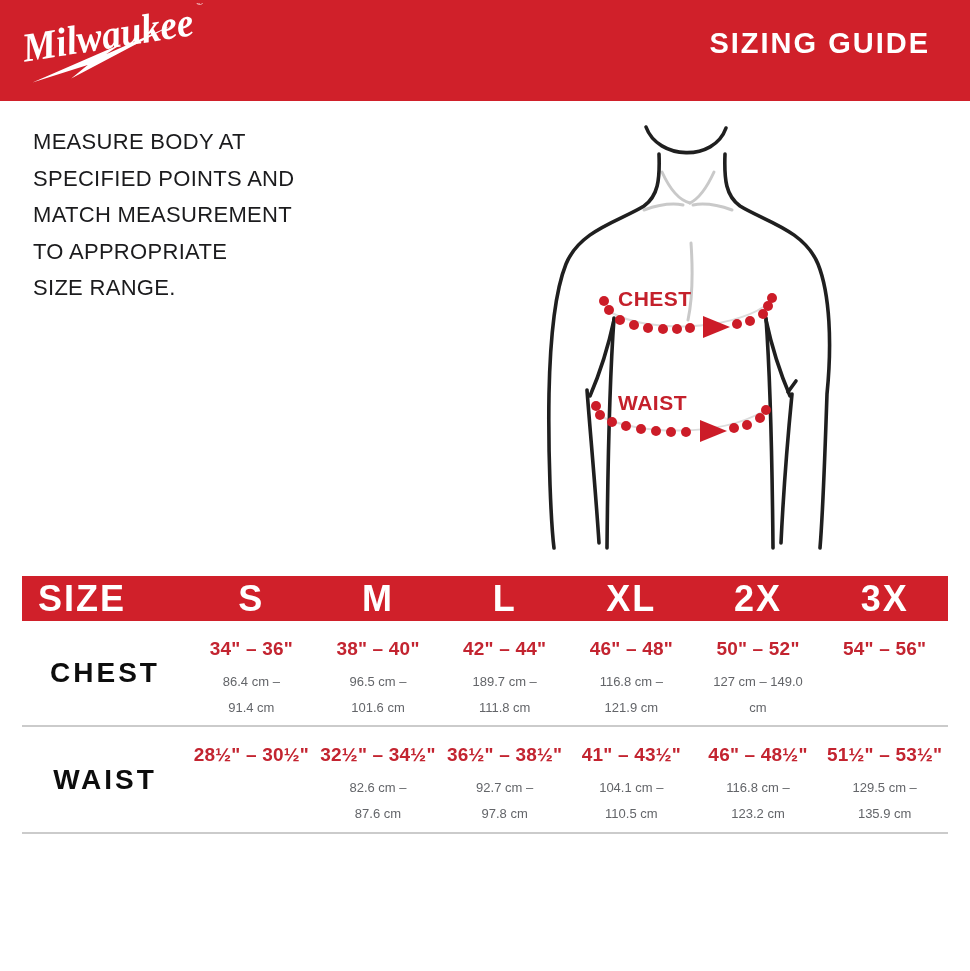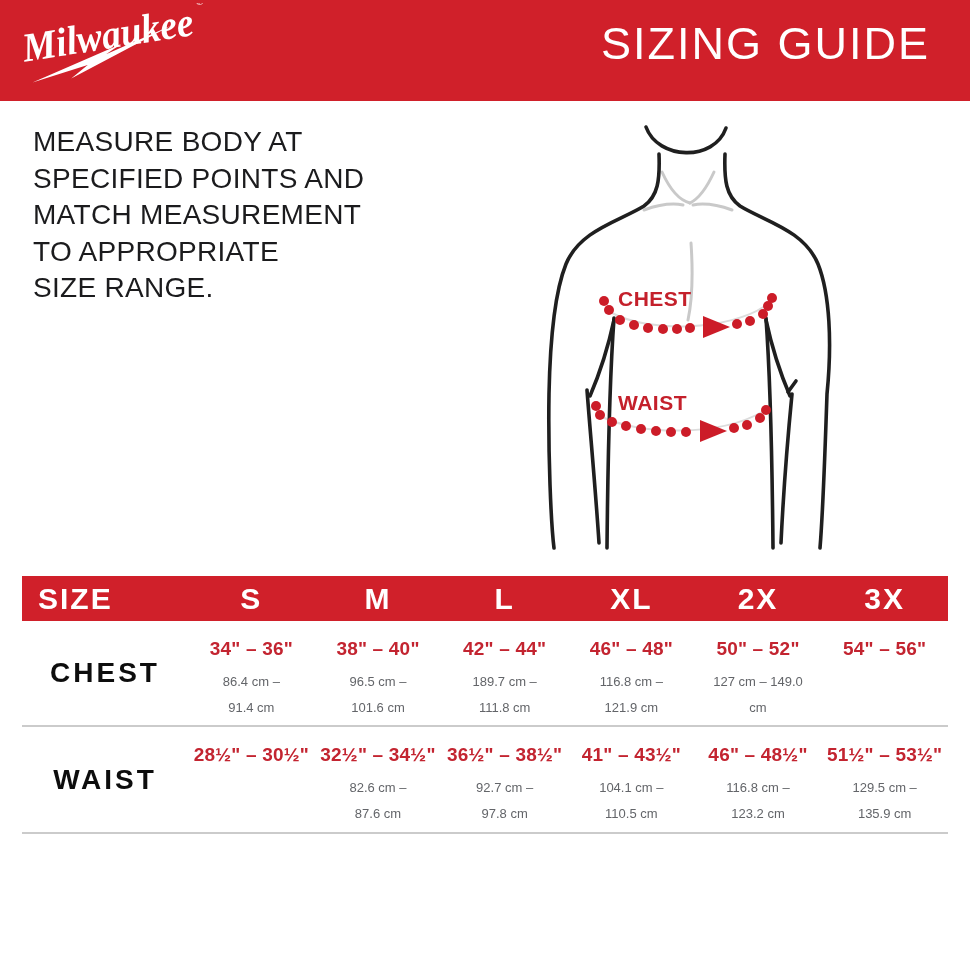--- a/index.html
+++ b/index.html
@@ -11,46 +11,46 @@
   .topbar{
     position:absolute;left:0;top:0;width:970px;height:101px;background:#D0202A;
     display:flex;align-items:center;justify-content:space-between;
     padding:0 40px 0 16px;box-sizing:border-box;
   }
   .logo{width:215px;height:92px;margin-top:-4px;}
   .logo svg{width:100%;height:100%;}
   .logo-text{fill:#ffffff;font-family:"Liberation Serif",serif;font-style:italic;font-weight:bold;}
   .bolt{fill:#ffffff;}
   .title{
-    margin:0;color:#ffffff;font-size:45px;font-weight:normal;letter-spacing:2px;
+    margin:0;color:#ffffff;font-size:29px;font-weight:bold;letter-spacing:2px;
     margin-top:-14px;white-space:nowrap;
   }
   
   .instructions{
     position:absolute;left:33px;top:124px;width:430px;margin:0;
-    font-size:28px;line-height:36.5px;letter-spacing:.3px;color:#1b1b1d;
+    font-size:22px;line-height:36.5px;letter-spacing:.3px;color:#1b1b1d;
     white-space:pre-line;font-weight:400;
   }
   
   .figure{position:absolute;left:520px;top:100px;width:420px;height:460px;}
   .figure svg{width:100%;height:100%;}
   .outline{fill:none;stroke:#1f1f1f;stroke-width:3.6;stroke-linecap:round;}
   .detail{fill:none;stroke:#c9c9c9;stroke-width:3;stroke-linecap:round;}
   .tape{fill:none;stroke:#dcdcdc;stroke-width:2;}
   .dot{fill:#CC1C28;}
   .arrow{fill:#CC1C28;}
   .measure-label{fill:#C4202B;font-size:21px;font-weight:bold;letter-spacing:.5px;}
   
   .size-table{position:absolute;left:22px;top:576px;width:926px;}
   .thead{
     height:45px;background:#D0202A;display:grid;
     grid-template-columns:166px repeat(6,1fr);align-items:center;
   }
   .thead .h{
-    color:#ffffff;font-size:30px;font-weight:bold;letter-spacing:2px;text-align:center;
+    color:#ffffff;font-size:36px;font-weight:bold;letter-spacing:2px;text-align:center;
   }
   .thead .size-col{text-align:left;padding-left:16px;}
   .trow{
     display:grid;grid-template-columns:166px repeat(6,1fr);
     border-bottom:2px solid #cbcbcb;
   }
   .trow.chest{height:104px;}
   .trow.waist{height:105px;}
   .rlabel{
     align-self:center;text-align:center;font-size:28px;font-weight:bold;

